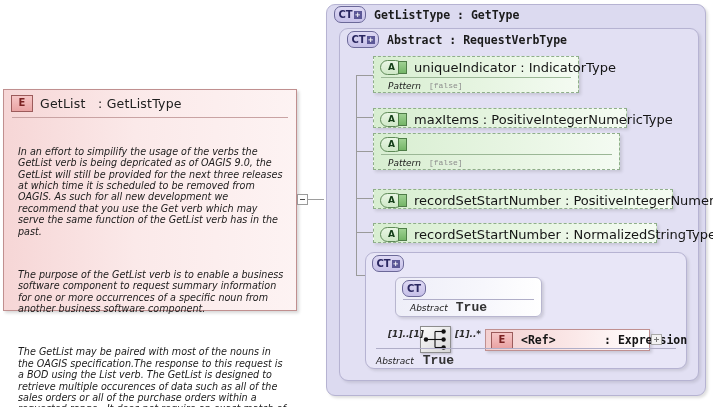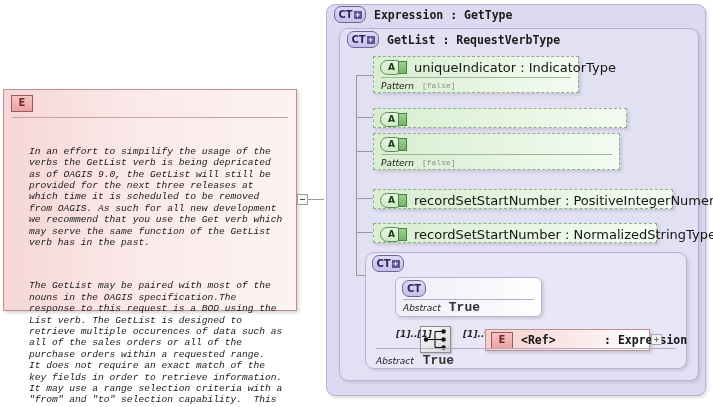--- a/index.html
+++ b/index.html
@@ -62,21 +62,21 @@
     margin: 1px 8px 0 8px;
   }
   #doc-body {
     padding: 5px 9px 0 9px;
     font-style: italic;
     font-size: 9.6px;
     line-height: 11.4px;
     color: #1a1a1a;
     white-space: pre-wrap;
   }
-  #doc-body p { margin: 0 0 9px 16px; font-family: Liberation Mono, monospace; }
+  #doc-body p { margin: 0 0 9px 5px; }
 
   
   #connector-line {
     position: absolute;
     left: 297px;
     top: 199px;
     width: 27px;
     height: 1px;
     background: #9d9d9d;
   }
@@ -248,21 +248,21 @@
   }
   .facet-sep {
     height: 1px;
     background: #9bb796;
     margin: 0 7px;
   }
   .facet-row {
     height: 15px;
     display: flex;
     align-items: center;
-    padding-left: 7px;
+    padding-left: 14px;
     gap: 8px;
     box-sizing: border-box;
     text-align: center;
   }
   .facet-key {
     font-size: 9px;
     font-style: italic;
     color: #1b1b1b;
     font-family: "DejaVu Sans", "Liberation Sans", sans-serif;
   }
@@ -380,21 +380,20 @@
 
   
   .card {
     position: absolute;
     font-size: 9px;
     font-style: italic;
     font-weight: bold;
     color: #2a2a2a;
     white-space: pre;
     font-family: "DejaVu Sans", "Liberation Sans", sans-serif;
-    margin-left: 8px;
   }
 
   
   #rvt-sep {
     position: absolute;
     left: 376px;
     top: 348px;
     width: 300px;
     height: 1px;
     background: #b0aec8;
@@ -407,48 +406,50 @@
     align-items: center;
     gap: 9px;
   }
 </style>
 </head>
 <body>
 
 <div id="doc-box">
   <div id="doc-header">
     <span class="e-icon">E</span>
+    <span id="doc-title">GetList   : GetListType</span>
   </div>
   <div id="doc-sep"></div>
   <div id="doc-body">
     <p>In an effort to simpilify the usage of the verbs the GetList verb is being depricated as of OAGIS 9.0, the GetList will still be provided for the next three releases at which time it is scheduled to be removed from OAGIS. As such for all new development we recommend that you use the Get verb which may serve the same function of the GetList verb has in the past.</p>
+    <p>The purpose of the GetList verb is to enable a business software component to request summary information for one or more occurrences of a specific noun from another business software component.</p>
     <p>The GetList may be paired with most of the nouns in the OAGIS specification.The response to this request is a BOD using the List verb. The GetList is designed to retrieve multiple occurences of data such as all of the sales orders or all of the purchase orders within a requested range.  It does not require an exact match of the key fields in order to retrieve information.  It may use a range selection criteria with a "from" and "to" selection capability.  This behavior is quite different from the Get</p>
   </div>
 </div>
 
 <div id="connector-line"></div>
 <div id="expand-toggle"></div>
 
 <div id="ct-outer"></div>
 <div id="ct-inner"></div>
 
 <div class="ct-head" id="ct-outer-head">
   <span class="ct-icon">
     <span class="ct-txt">CT</span>
     <span class="ct-plus">+</span>
   </span>
-  <span class="ct-head-label">Expression : GetType</span>
+  <span class="ct-head-label">GetListType : GetType</span>
 </div>
 
 <div class="ct-head" id="ct-inner-head">
   <span class="ct-icon">
     <span class="ct-txt">CT</span>
     <span class="ct-plus">+</span>
   </span>
-  <span class="ct-head-label">GetList : RequestVerbType</span>
+  <span class="ct-head-label">Abstract : RequestVerbType</span>
 </div>
 
 <div class="tree-v" style="left:356px; top:75px; height:200px;"></div>
 <div class="tree-h" style="left:356px; top:75px; width:17px;"></div>
 <div class="tree-h" style="left:356px; top:117px; width:17px;"></div>
 <div class="tree-h" style="left:356px; top:151px; width:17px;"></div>
 <div class="tree-h" style="left:356px; top:198px; width:17px;"></div>
 <div class="tree-h" style="left:356px; top:232px; width:17px;"></div>
 <div class="tree-h" style="left:356px; top:275px; width:10px;"></div>
 
@@ -473,20 +474,21 @@
   </div>
 </div>
 
 <div class="attr-box" style="left:373px; top:108px; width:254px; height:20px;">
   <div class="attr-row">
     <span class="a-icon">
       <span class="a-hex"></span>
         <span class="a-sq"></span>
       <span class="a-letter">A</span>
     </span>
+    <span class="attr-name">maxItems : PositiveIntegerNumericType</span>
   </div>
 </div>
 
 <div class="attr-box" style="left:373px; top:133px; width:247px; height:37px;">
   <div class="attr-row">
     <span class="a-icon">
       <span class="a-hex"></span>
         <span class="a-sq"></span>
       <span class="a-letter">A</span>
     </span>

